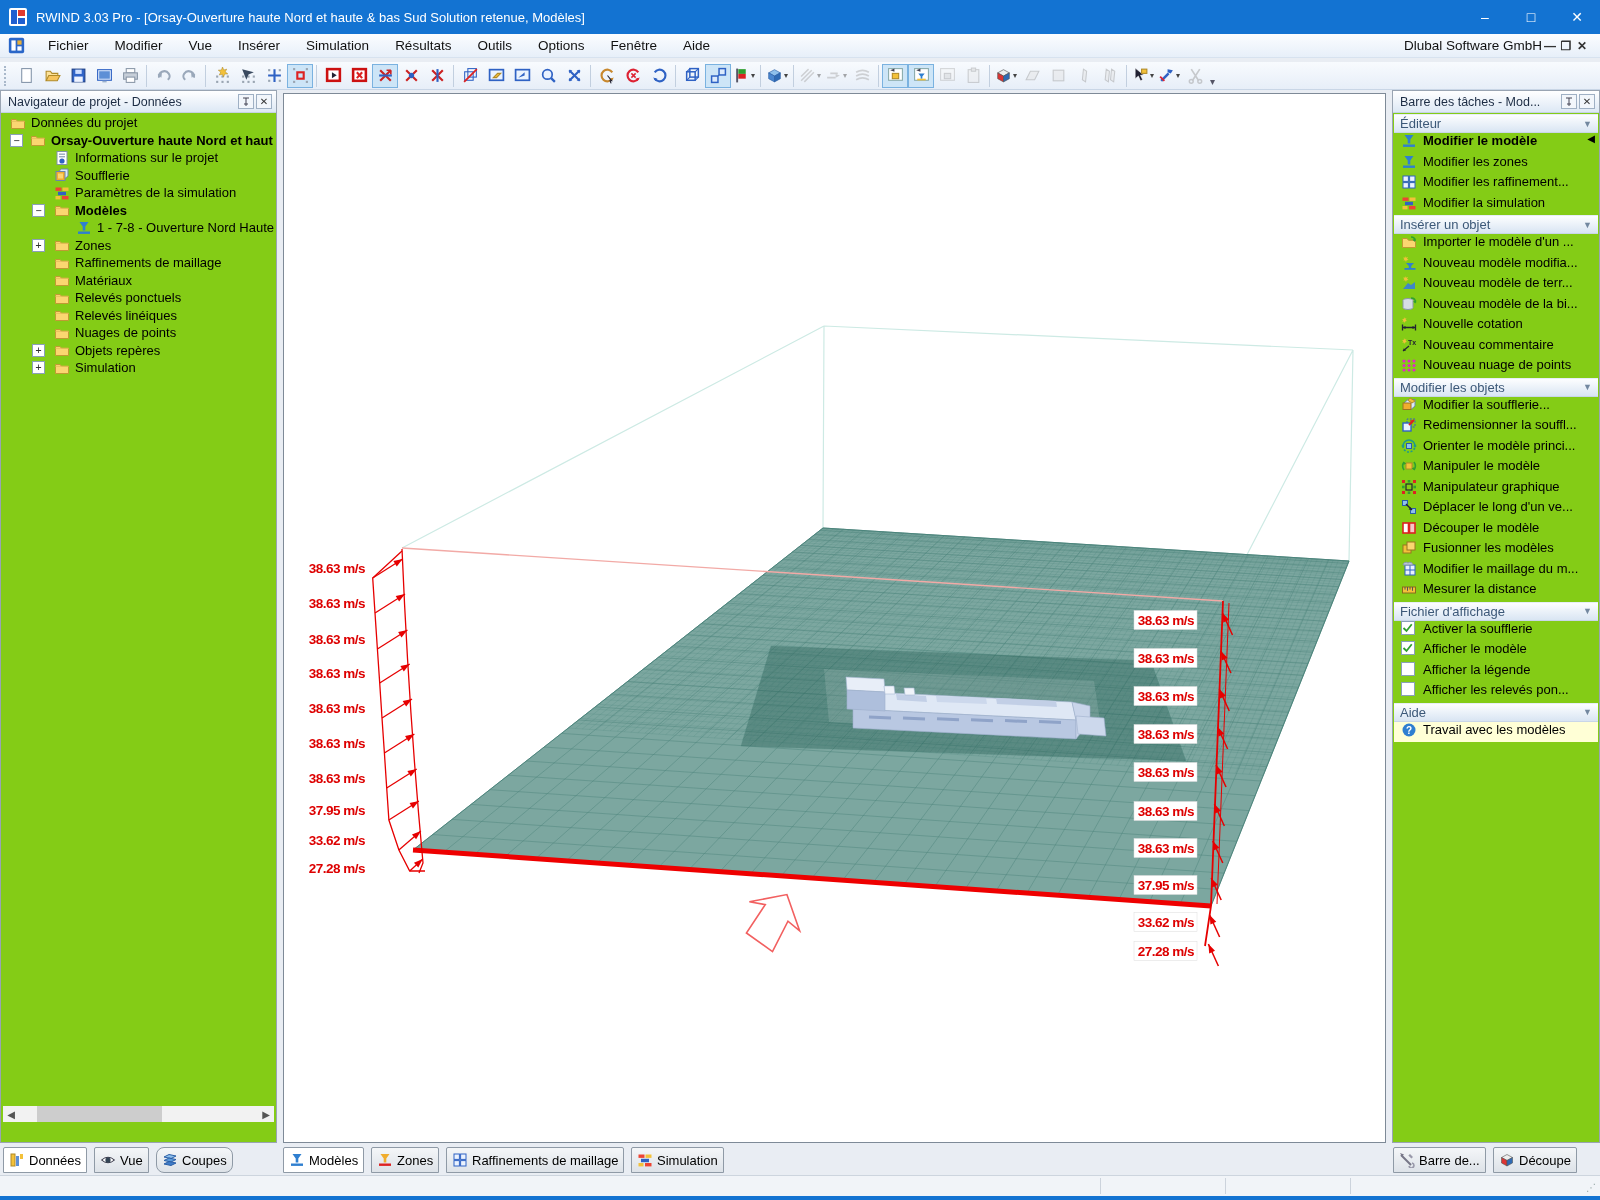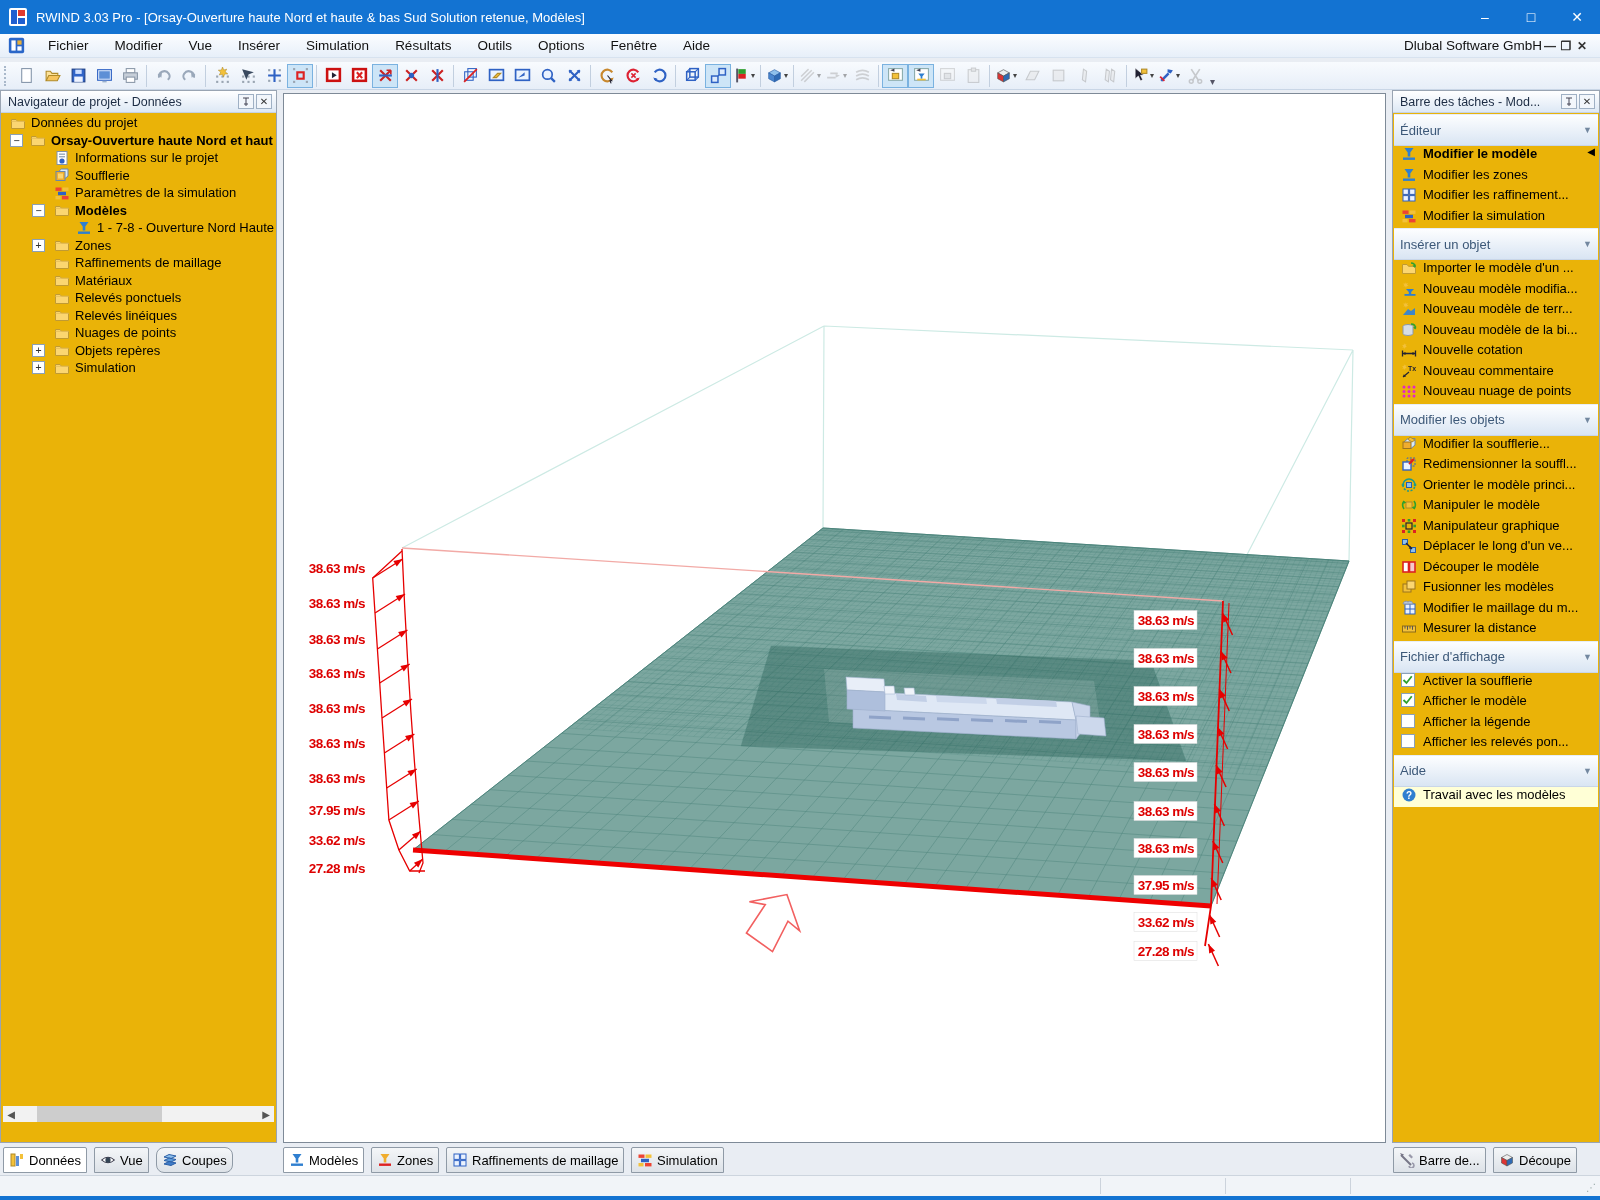--- a/index.html
+++ b/index.html
@@ -18,36 +18,36 @@
 .mdi-btn{font-size:12px;color:#333;width:16px;text-align:center;font-weight:bold}
 .toolbar{position:absolute;left:0;top:62px;width:1600px;height:28px;background:linear-gradient(#f8fbfe,#e7eef8);display:flex;align-items:center;border-bottom:1px solid #c9d6e6;padding-left:2px}
 .tb-grip{width:7px;height:20px;margin:0 2px;border-left:2px dotted #a9b8ca}
 .tb-btn{width:26px;height:24px;display:flex;align-items:center;justify-content:center;border:1px solid transparent;position:relative;flex:none}
 .tb-btn svg{width:17px;height:17px}
 .tb-btn.sel{background:#cde5f7;border-color:#7ab2e0}
 .tb-btn.dis{opacity:.45;filter:grayscale(1)}
 .tb-sep{width:1px;height:22px;background:#c2cfdf;margin:0 3px;flex:none}
 .tb-dd{font-size:8px;color:#444;margin-left:1px}
 .tb-ovf{font-size:10px;color:#556;margin-left:2px;align-self:flex-end;padding-bottom:2px}
-.panel{position:absolute;background:#eab308;border:1px solid #99a4b2}
+.panel{position:absolute;background:#84cc16;border:1px solid #99a4b2}
 .panel-hdr{height:22px;background:linear-gradient(#ffffff,#dde8f5);border-bottom:1px solid #c4d2e4;display:flex;align-items:center;padding:0 4px 0 7px;font-size:12.5px;color:#1c2c44}
 .panel-hdr .hbtn{width:16px;height:15px;border:1px solid #9fb0c4;background:#f2f6fb;margin-left:2px;display:flex;align-items:center;justify-content:center;font-size:10px;color:#333}
 .spacer{flex:1}
 #tree{position:absolute;left:1px;top:23px;right:1px;font-size:13px;color:#000}
 .trow{height:17.5px;display:flex;align-items:center;white-space:nowrap;overflow:hidden}
 .texp{width:13px;height:13px;border:1px solid #8aa0b8;background:#fff;flex:none;display:flex;align-items:center;justify-content:center;font-size:10px;line-height:9px;color:#333;font-family:"DejaVu Sans Mono",monospace}
 .ticon{width:16px;height:16px;flex:none;margin-right:5px}
 .ticon svg{width:16px;height:16px}
 .tlabel{white-space:nowrap}
 .bold{font-weight:bold}
 .hscroll{position:absolute;left:2px;bottom:20px;right:2px;height:16px;background:#f2f2f2;display:flex;align-items:center}
 .harrow{width:16px;height:16px;color:#555;font-size:10px;display:flex;align-items:center;justify-content:center}
 .hthumb{position:absolute;left:34px;width:125px;top:0;height:16px;background:#cdcdcd}
 #sections{position:absolute;left:1px;top:23px;right:1px}
-.sec-hdr{height:32px;background:linear-gradient(#fdfeff,#d9e5f3);border-top:1px solid #e7eef7;border-bottom:1px solid #c9d6e8;display:flex;align-items:center;padding:0 6px;color:#3c5878;font-size:13px}
+.sec-hdr{height:19px;background:linear-gradient(#fdfeff,#d9e5f3);border-top:1px solid #e7eef7;border-bottom:1px solid #c9d6e8;display:flex;align-items:center;padding:0 6px;color:#3c5878;font-size:13px}
 .sec-hdr .chev{margin-left:auto;color:#7388a0;font-size:9px}
 .titem{height:20.5px;display:flex;padding-left:7px;font-size:13px;color:#000;white-space:nowrap;overflow:hidden;position:relative}
 .titem .ticon{margin-right:6px}
 .titem.help-bg{background:#ffffd6}
 .active-arrow{position:absolute;right:3px;font-size:10px;color:#000}
 .cbox{width:14px;height:14px;border:1px solid #8aa0b8;background:#fff;flex:none;margin-right:8px;display:flex;align-items:center;justify-content:center}
 .cbox svg{width:12px;height:12px}
 #viewport{position:absolute;left:283px;top:93px;width:1103px;height:1050px;background:#fff;border:1px solid #7e8a97}
 .tabstrip{position:absolute;left:0;top:1143px;width:1600px;height:32px;background:#e9edf3}
 .tab{position:absolute;top:4px;height:26px;border:1px solid #8f9aa6;background:linear-gradient(#f4f6f8,#dde2e8);display:flex;align-items:center;padding:0 5px;font-size:13px;border-radius:2px 2px 0 0;color:#000;white-space:nowrap}

